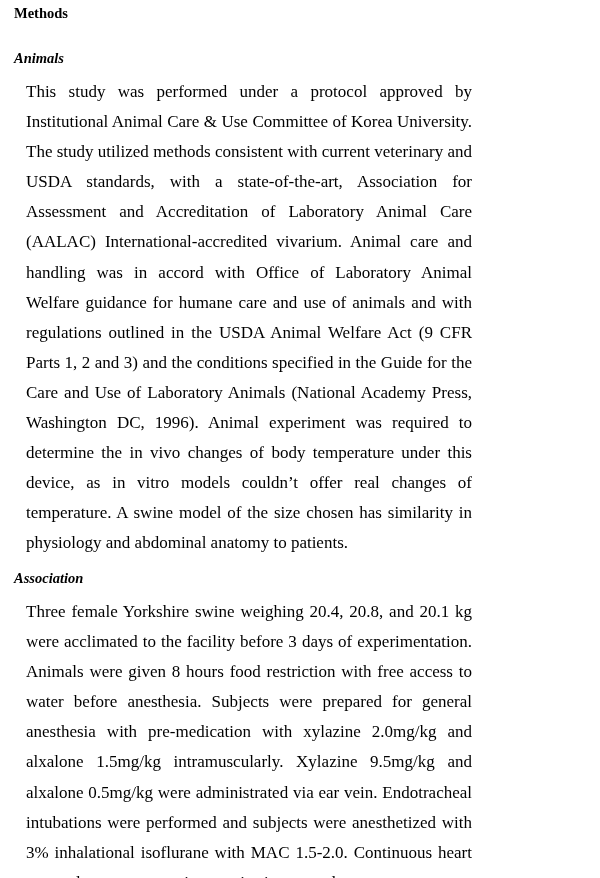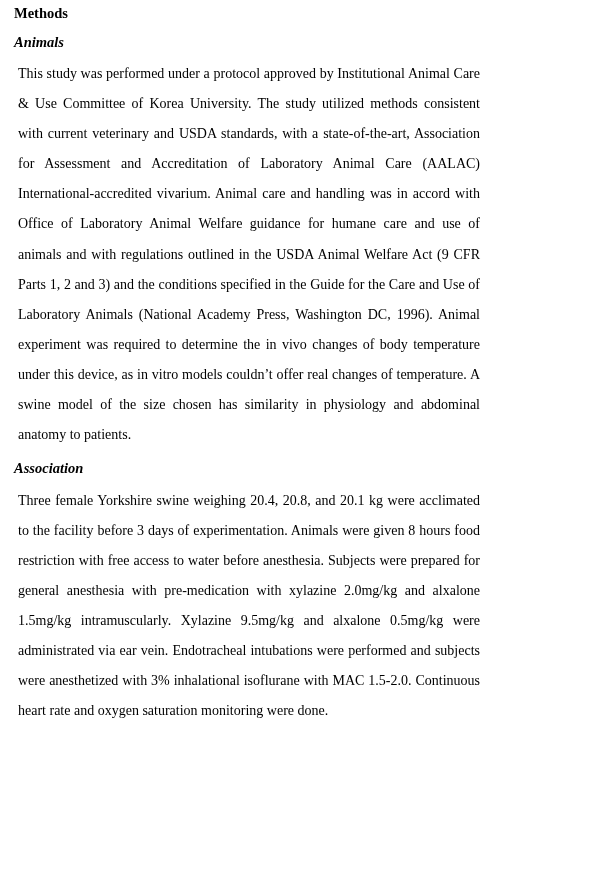--- a/index.html
+++ b/index.html
@@ -24,28 +24,28 @@
   .heading {
     font-weight: bold;
     font-size: 14.5px;
     line-height: 1.0;
     margin: 0 0 10px 0;
   }
   .subheading {
     font-style: italic;
     font-size: 14.5px;
     line-height: 1.0;
-    margin: 14px 0 10px 0;
+    margin: 30px 0 10px 0;
   }
   .para {
-    font-size: 14px;
+    font-size: 17px;
     line-height: 30.1px;
     text-align: justify;
     text-justify: inter-word;
-    margin: 4px;
+    margin: 12px;
     hyphens: none;
   }
   .para + .subheading {
     margin-top: 11px;
   }
   .subheading.tight-last {
     margin-bottom: 0;
   }
 </style>
 </head>

